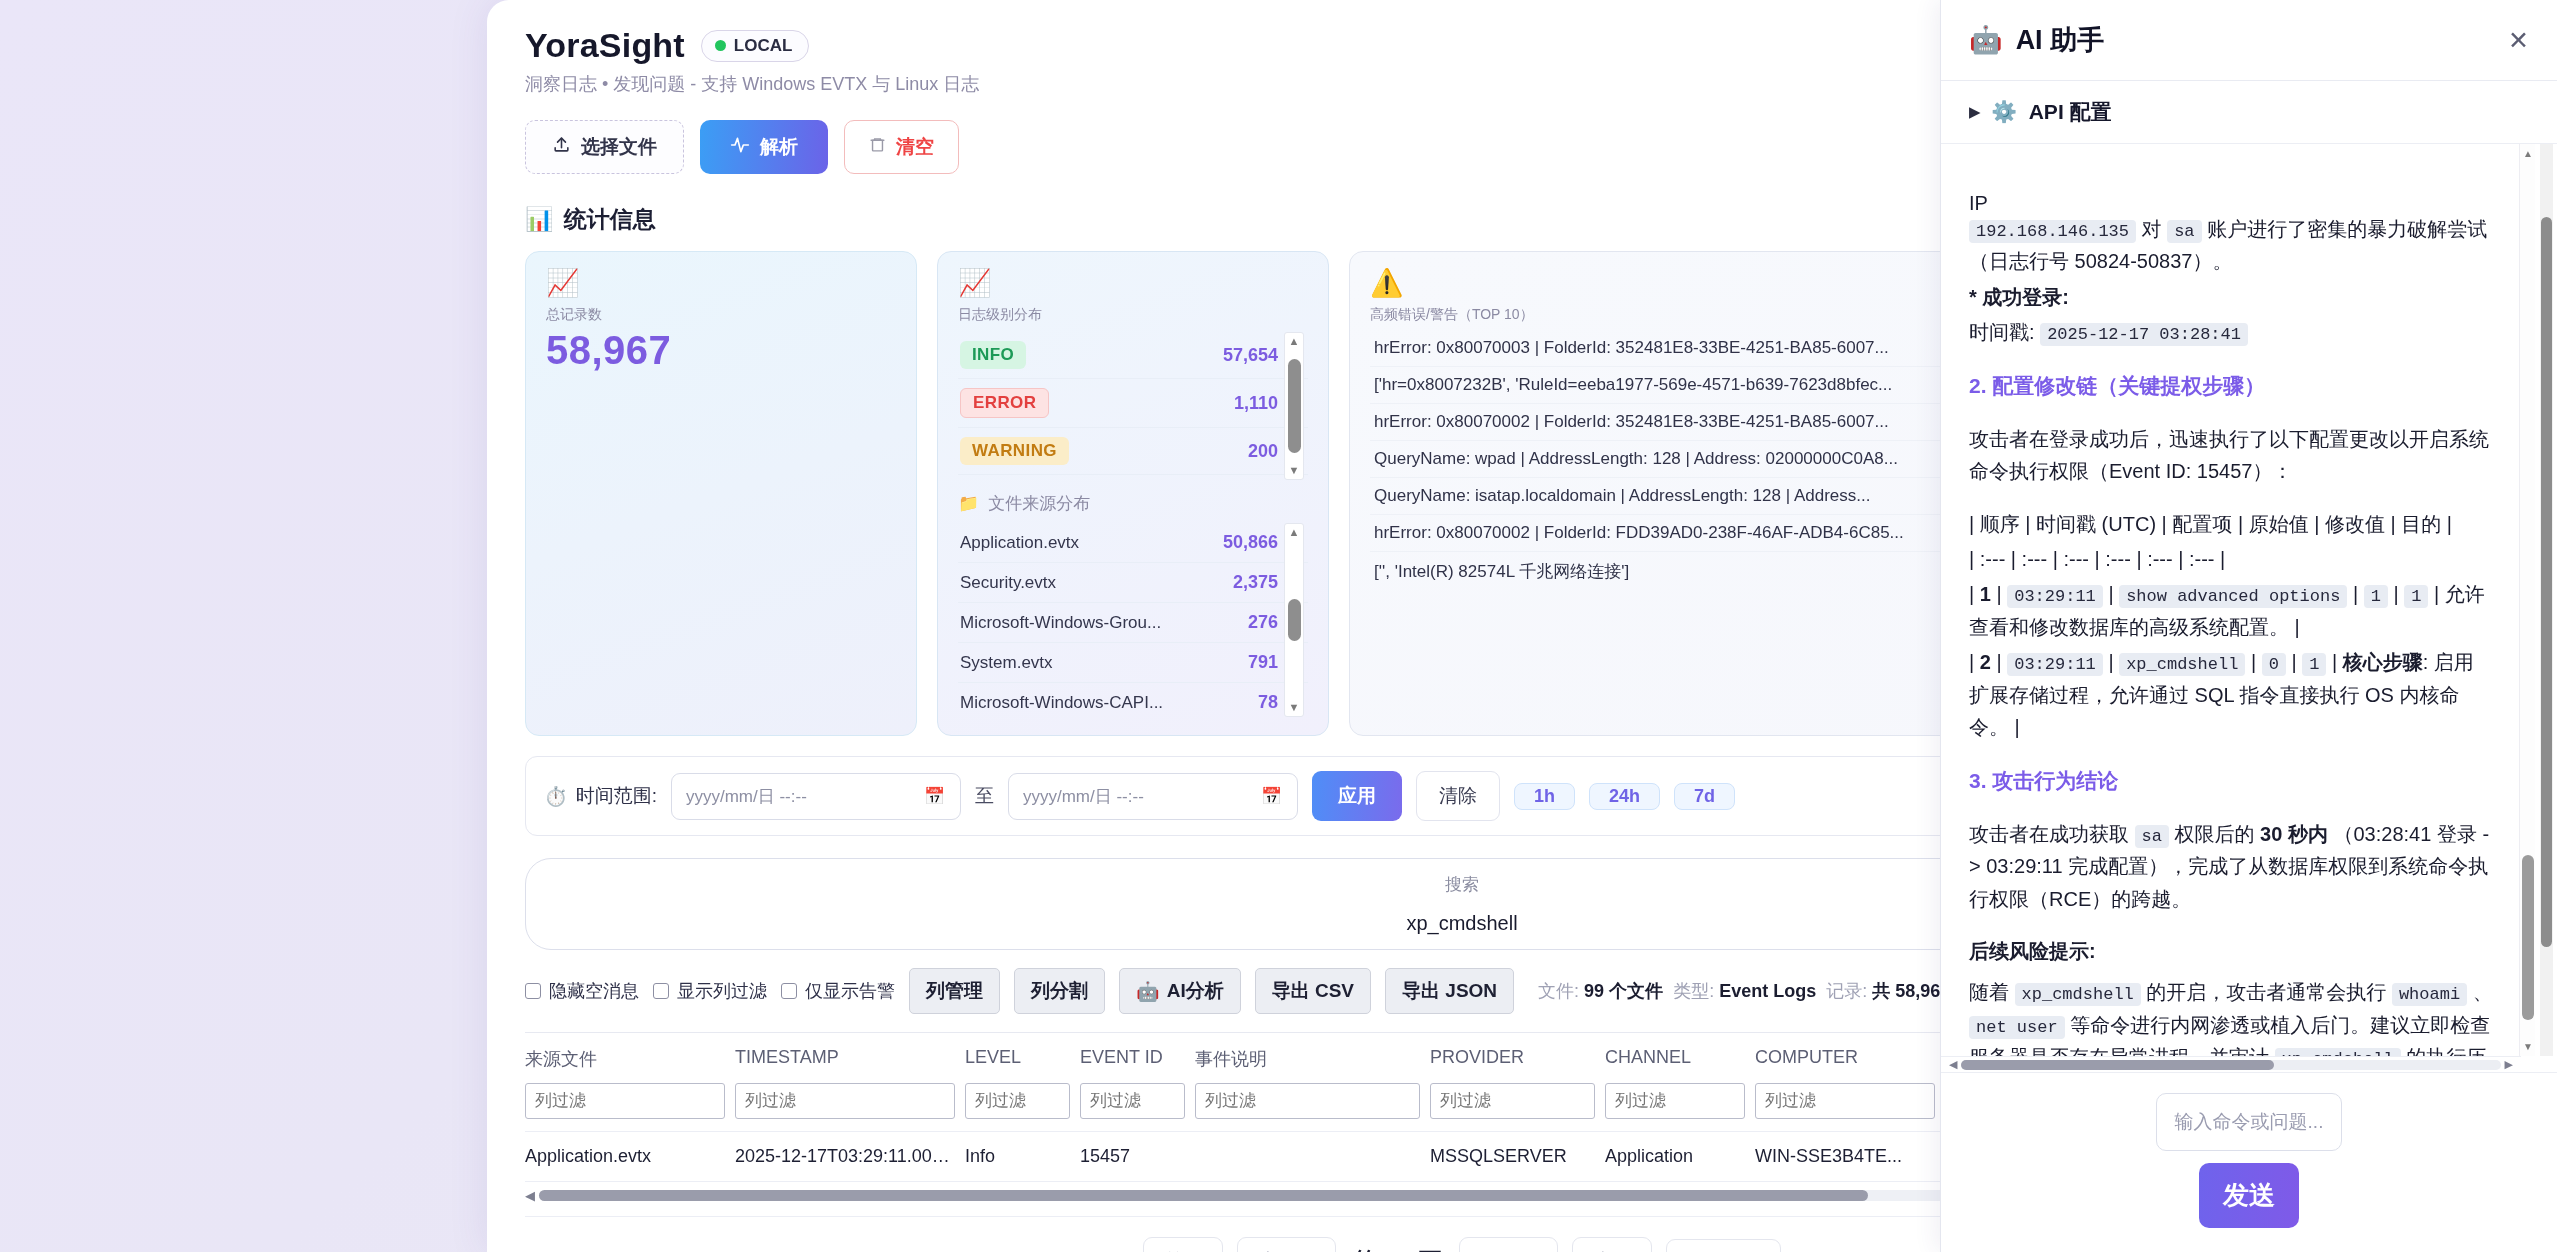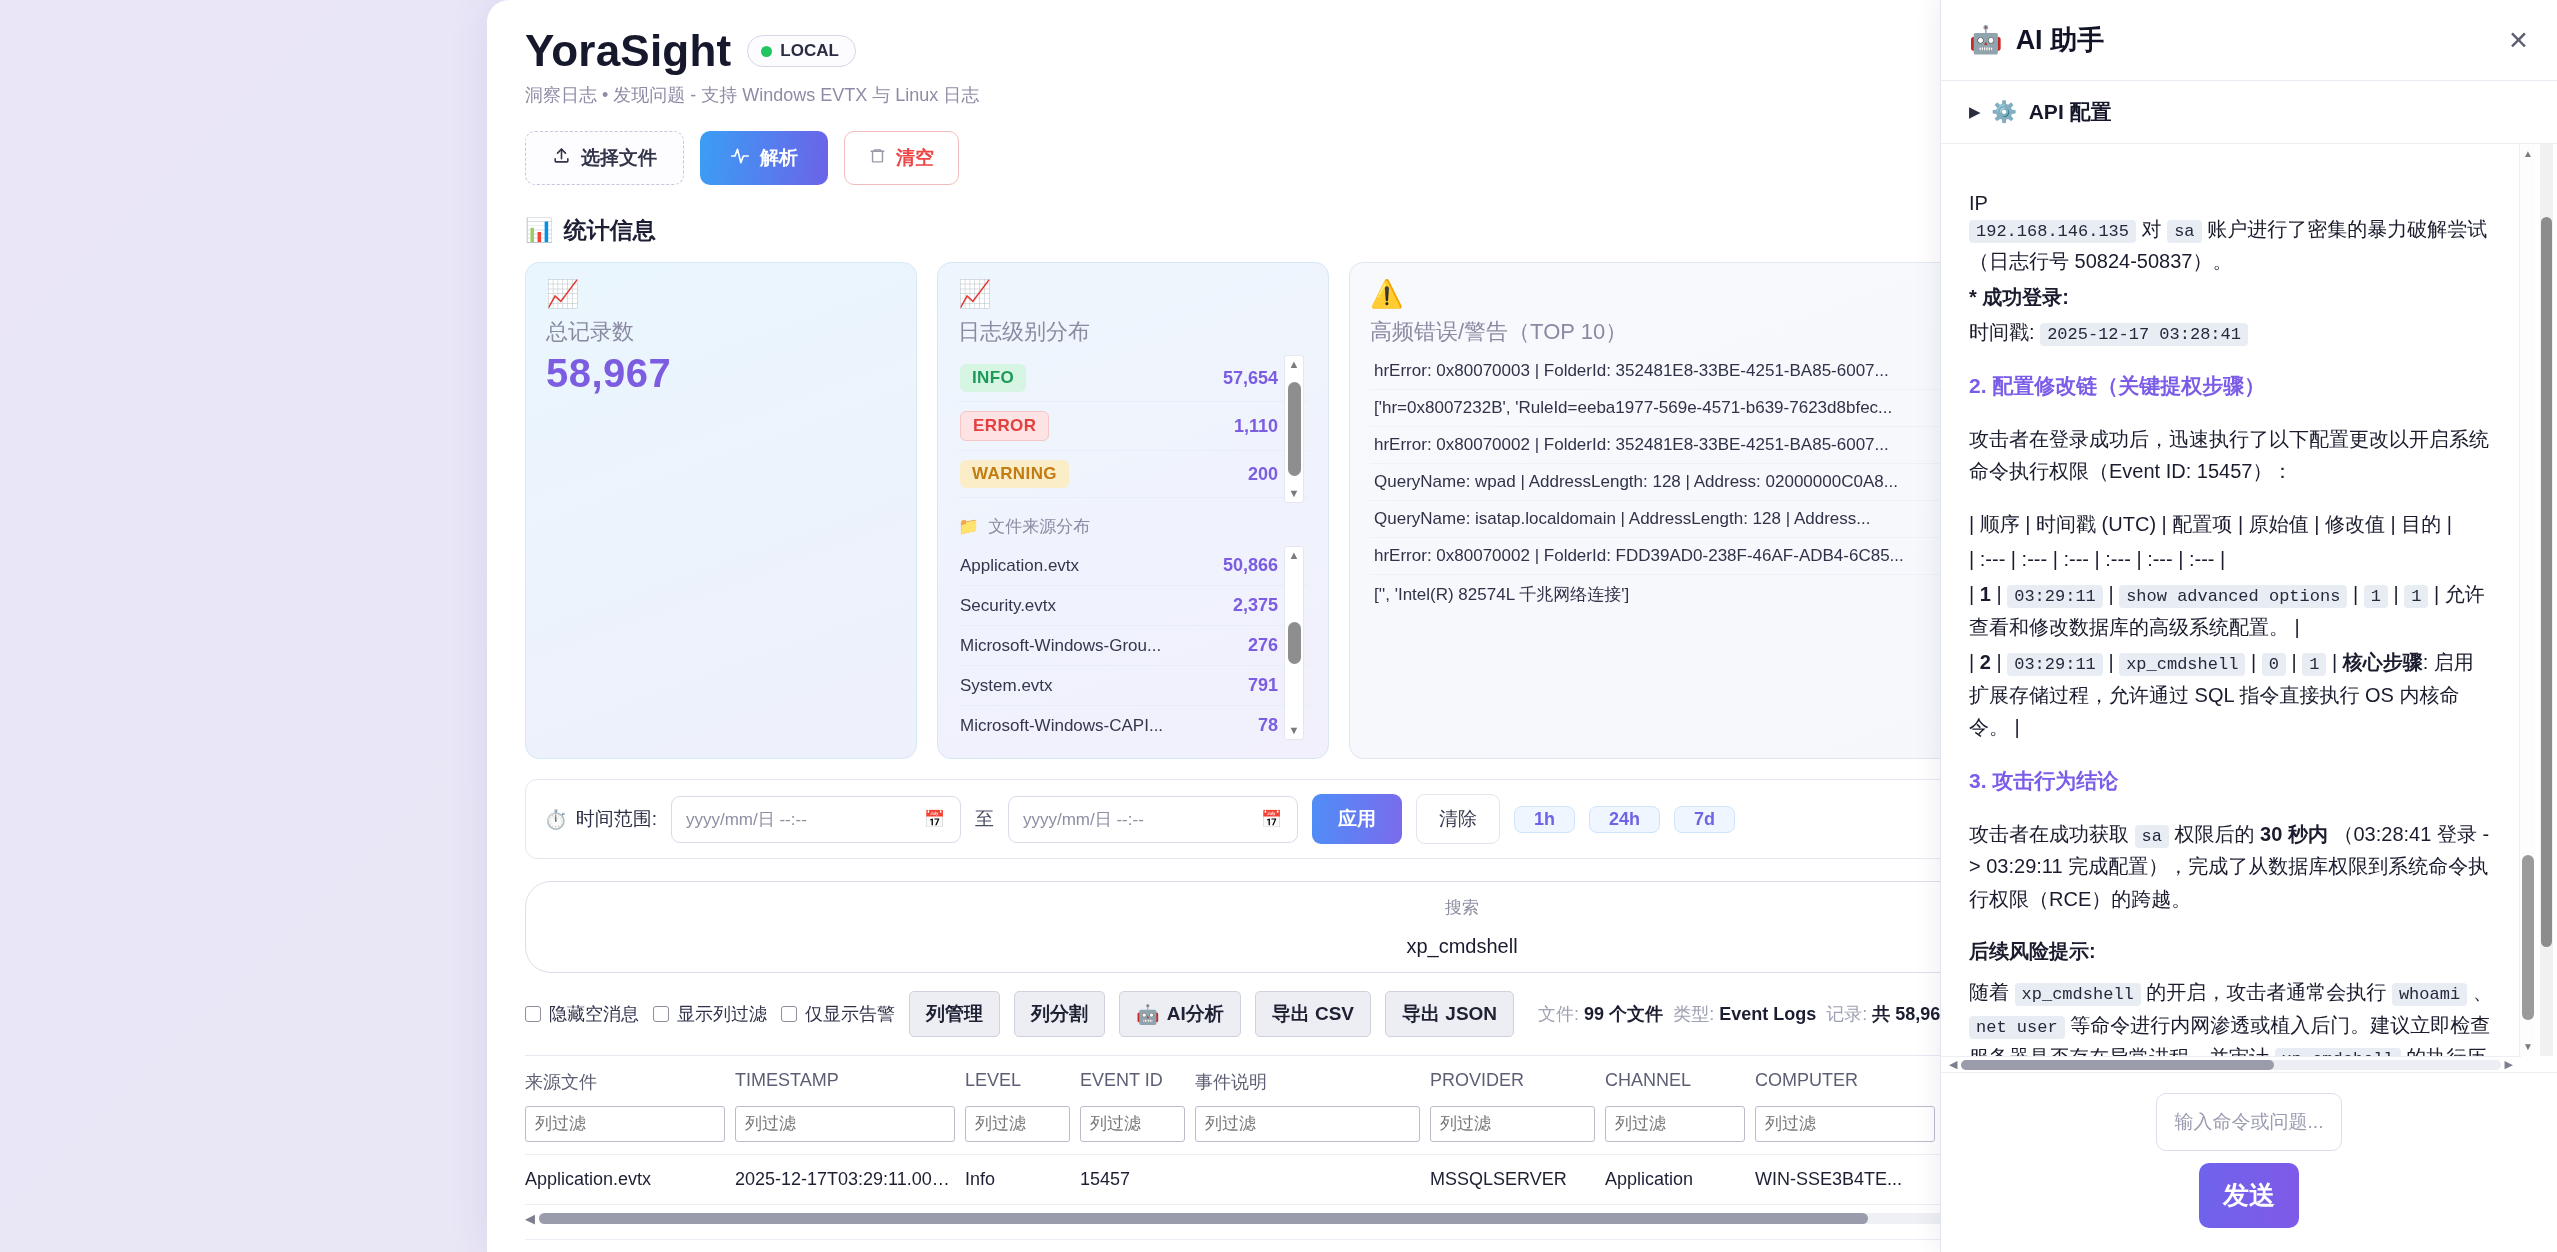--- a/index.html
+++ b/index.html
@@ -20,21 +20,21 @@
     left: 487px; top: 0; width: 1950px; height: 1252px;
     background: #ffffff;
     border-radius: 22px 22px 0 0;
     box-shadow: 0 0 40px rgba(80,60,150,.10);
     overflow: hidden;
   }
   .pad { padding: 0 38px; }
 
   
   #brand-row { display:flex; align-items:center; gap:16px; padding-top:26px; }
-  #brand-title { font-size:44px; font-weight:700; color:#16182b; letter-spacing:.2px; }
+  #brand-title { font-size:34px; font-weight:700; color:#16182b; letter-spacing:.2px; }
   #local-badge {
     display:inline-flex; align-items:center; gap:8px;
     border:1px solid #d9d5e8; border-radius:999px;
     padding:5px 16px 5px 13px; font-size:17px; font-weight:700; color:#2a2c42;
     background:#fcfcff;
   }
   #local-dot { width:11px; height:11px; border-radius:50%; background:#22c55e; display:block; }
   #brand-sub { font-size:18px; color:#8e8ba6; margin-top:7px; }
 
   #user-area {
@@ -62,21 +62,21 @@
   
   #stat-cards { display:flex; gap:20px; margin-top:16px; align-items:stretch; }
   .card { border-radius:14px; padding:18px 20px; position:relative; }
   #card-total { width:392px; background:linear-gradient(160deg,#eaf6fd 0%,#eef0fb 100%);
                 border:1px solid #d6e9f6; }
   #card-level { width:392px; background:linear-gradient(160deg,#eef6fd 0%,#f1f0fc 100%);
                 border:1px solid #d8e6f4; }
   #card-err   { flex:1; background:linear-gradient(160deg,#f7f9fd 0%,#f6f7fc 100%);
                 border:1px solid #e2e6f0; }
   .card-emoji { font-size:27px; line-height:1; }
-  .card-label { font-size:22px; color:#8b8aa3; margin-top:9px; }
+  .card-label { font-size:14px; color:#8b8aa3; margin-top:9px; }
   #total-value { font-size:40px; font-weight:700; color:#7c5ce0; margin-top:4px; letter-spacing:.5px; }
 
   
   .list-wrap { position:relative; margin-top:8px; }
   .scroll-box { overflow:hidden; }
   .lvl-row, .src-row {
     display:flex; align-items:center; justify-content:space-between;
     padding:9px 30px 9px 2px; border-bottom:1px solid #e8eef7;
   }
   .lvl-row:last-child, .src-row:last-child { border-bottom:none; }

